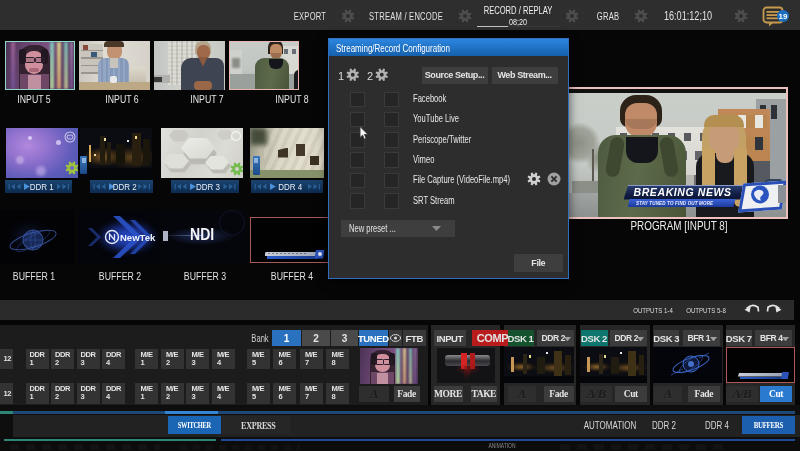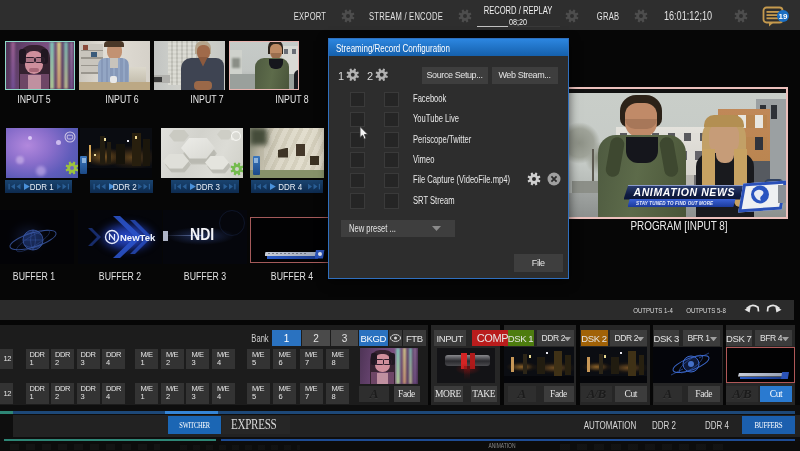--- a/index.html
+++ b/index.html
@@ -1,20 +1,20 @@
 <!DOCTYPE html>
 <html><head><meta charset="utf-8">
 <style>
 html,body{margin:0;padding:0;background:#000;}
 #stage{position:relative;width:800px;height:451px;overflow:hidden;background:#060606;font-family:"Liberation Sans",sans-serif;}
 .a{position:absolute;}
 .t{position:absolute;color:#e2e2e2;white-space:nowrap;font-family:"Liberation Sans",sans-serif;}
 .ctr{transform:translate(-50%,-50%) scaleX(.76);}
 .sx{transform:scaleX(.76);transform-origin:0 50%;}
-.btn{position:absolute;background:#3c3c3c;color:#e4e4e4;font-size:9.5px;letter-spacing:-.4px;display:flex;align-items:center;justify-content:center;white-space:nowrap;}
+.btn{position:absolute;background:#3c3c3c;color:#e4e4e4;font-size:9.5px;letter-spacing:-.4px;display:flex;align-items:center;justify-content:center;white-space:nowrap;font-weight:bold;}
 .thumb{position:absolute;overflow:hidden;box-sizing:border-box;}
 svg{display:block}
 </style>
 
 </head>
 <body>
 <div id="stage">
 <svg width="0" height="0" style="position:absolute">
 <defs>
 <symbol id="gear" viewBox="-12 -12 24 24">
@@ -316,21 +316,21 @@
 
  <div class="a" style="left:134px;top:28px;width:44px;height:74px;background:#c2a066;border-radius:20px 20px 12px 12px"></div>
  <div class="a" style="left:141px;top:34px;width:30px;height:32px;background:#c69c78;border-radius:11px 11px 13px 13px"></div>
  <div class="a" style="left:136px;top:26px;width:40px;height:12px;background:#b38f52;border-radius:10px 10px 0 0"></div>
  <div class="a" style="left:128px;top:64px;width:58px;height:64px;background:#191a1e;border-radius:14px 14px 0 0"></div>
  <div class="a" style="left:134px;top:60px;width:13px;height:58px;background:#c7a262;border-radius:0 0 6px 6px"></div>
  <div class="a" style="left:166px;top:60px;width:13px;height:58px;background:#c7a262;border-radius:0 0 6px 6px"></div>
  <div class="a" style="left:148px;top:64px;width:18px;height:10px;background:#c69c78;border-radius:0 0 8px 8px"></div>
 
  <div class="a" style="left:56px;top:95.5px;width:122px;height:14px;background:linear-gradient(#2a3c6e 0%,#101c42 60%,#0b1535 100%);clip-path:polygon(4% 0,100% 0,97% 100%,0 100%);border-top:1px solid #8a9ac8"></div>
- <div class="t" style="left:66px;top:96.5px;font-size:10.5px;font-weight:bold;font-style:italic;color:#fff;letter-spacing:.6px">ANIMATION NEWS</div>
+ <div class="t" style="left:66px;top:96.5px;font-size:10.5px;font-weight:bold;font-style:italic;color:#fff;letter-spacing:.6px">BREAKING NEWS</div>
  <div class="a" style="left:60px;top:110px;width:108px;height:8px;background:linear-gradient(#3a62d8 0%,#1c3a9a 100%);clip-path:polygon(2% 0,100% 0,98% 100%,0 100%)"></div>
  <div class="t" style="left:68px;top:111px;font-size:5.5px;font-weight:bold;font-style:italic;color:#e8ecf8;letter-spacing:.2px;transform:scaleX(.82);transform-origin:0 50%">STAY TUNED TO FIND OUT MORE</div>
  <div class="a" style="left:173px;top:93px;width:37px;height:23px;background:#eef0f2;border:3px solid #2a50b8;transform:skewX(-14deg) rotate(-4deg)"></div>
  <svg class="a" style="left:181px;top:95px" width="22" height="21" viewBox="0 0 22 20">
         <circle cx="11" cy="10" r="9" fill="#2a55c0"></circle>
         <path d="M6 7 Q9 4 13 6 Q16 8 13 11 Q10 13 12 16 Q8 16 6 12 Q4 9 6 7Z" fill="#e8ecf4"></path>
       </svg>
  <div class="a" style="left:210px;top:96px;width:8px;height:18px;background:#8a8f96"></div>
 </div>
 <div class="t ctr" style="left:679px;top:225px;font-size:13px;color:#ececec">PROGRAM [INPUT 8]</div>
@@ -403,35 +403,35 @@
 <div class="a" style="left:0;top:325px;width:427.5px;height:80px;background:#1c1c1c"></div>
 <div class="a" style="left:430.5px;top:325px;width:69.5px;height:80px;background:#262626"></div>
 <div class="a" style="left:503.5px;top:325px;width:72.5px;height:80px;background:#262626"></div>
 <div class="a" style="left:579.5px;top:325px;width:70.0px;height:80px;background:#262626"></div>
 <div class="a" style="left:652.5px;top:325px;width:70.0px;height:80px;background:#262626"></div>
 <div class="a" style="left:725.5px;top:325px;width:69.5px;height:80px;background:#262626"></div>
 <div class="t ctr" style="left:260px;top:338px;font-size:10px;color:#cfcfcf">Bank</div>
 <div class="btn" style="left:272px;top:330px;width:28.5px;height:16px;background:#2a72c0;font-size:10px;color:#fff;">1</div>
 <div class="btn" style="left:302px;top:330px;width:27.5px;height:16px;background:#4a4a4a;font-size:10px;color:#e4e4e4;">2</div>
 <div class="btn" style="left:331px;top:330px;width:26.5px;height:16px;background:#4a4a4a;font-size:10px;color:#e4e4e4;">3</div>
-<div class="btn" style="left:359px;top:330px;width:28.5px;height:16px;background:#2a72c0;font-size:9.5px;color:#fff;">BKGD</div>
+<div class="btn" style="left:359px;top:330px;width:28.5px;height:16px;background:#2a72c0;font-size:9.5px;color:#fff;">TUNED</div>
 <div class="btn" style="left:389px;top:330px;width:12.5px;height:16px;background:#383838">
       <svg width="11" height="8" viewBox="0 0 11 8">
         <ellipse cx="5.5" cy="4" rx="5" ry="3.4" fill="none" stroke="#d8d8d8" stroke-width="1"></ellipse>
         <circle cx="5.5" cy="4" r="1.5" fill="#d8d8d8"></circle>
       </svg>
     </div>
 <div class="btn" style="left:402.5px;top:330px;width:23.5px;height:16px;background:#383838;font-size:9.5px;color:#e4e4e4;">FTB</div>
 <div class="btn" style="left:433.5px;top:330px;width:32.5px;height:16px;background:#3c3c3c;font-size:9.5px;color:#e4e4e4;">INPUT</div>
 <div class="btn" style="left:471.5px;top:330px;width:42px;height:16px;background:#b91c1c;font-size:11px;color:#e4e4e4;">COMP</div>
-<div class="btn" style="left:507.5px;top:330px;width:26px;height:16px;background:#4d7c0f;font-size:9.5px;color:#e4e4e4;">DSK 1</div>
+<div class="btn" style="left:507.5px;top:330px;width:26px;height:16px;background:#14532d;font-size:9.5px;color:#e4e4e4;">DSK 1</div>
 <div class="btn" style="left:536.5px;top:330px;width:37px;height:16px;background:#3c3c3c;justify-content:flex-start;padding-left:5px;box-sizing:border-box;font-size:8.5px">DDR 2<svg style="position:absolute;right:3px;top:6.5px" width="7" height="4.5" viewBox="0 0 8 5">
         <path d="M0 0 L8 0 L4 5 Z" fill="#a0a0a0"></path>
       </svg></div>
-<div class="btn" style="left:580.5px;top:330px;width:27px;height:16px;background:#a16207;font-size:9.5px;color:#e4e4e4;">DSK 2</div>
+<div class="btn" style="left:580.5px;top:330px;width:27px;height:16px;background:#0f766e;font-size:9.5px;color:#e4e4e4;">DSK 2</div>
 <div class="btn" style="left:609.5px;top:330px;width:37px;height:16px;background:#3c3c3c;justify-content:flex-start;padding-left:5px;box-sizing:border-box;font-size:8.5px">DDR 2<svg style="position:absolute;right:3px;top:6.5px" width="7" height="4.5" viewBox="0 0 8 5">
         <path d="M0 0 L8 0 L4 5 Z" fill="#a0a0a0"></path>
       </svg></div>
 <div class="btn" style="left:653.5px;top:330px;width:25.5px;height:16px;background:#3c3c3c;font-size:9.5px;color:#e4e4e4;">DSK 3</div>
 <div class="btn" style="left:682.5px;top:330px;width:37px;height:16px;background:#3c3c3c;justify-content:flex-start;padding-left:5px;box-sizing:border-box;font-size:8.5px">BFR 1<svg style="position:absolute;right:3px;top:6.5px" width="7" height="4.5" viewBox="0 0 8 5">
         <path d="M0 0 L8 0 L4 5 Z" fill="#a0a0a0"></path>
       </svg></div>
 <div class="btn" style="left:726px;top:330px;width:25.5px;height:16px;background:#3c3c3c;font-size:9.5px;color:#e4e4e4;">DSK 7</div>
 <div class="btn" style="left:755px;top:330px;width:37px;height:16px;background:#3c3c3c;justify-content:flex-start;padding-left:5px;box-sizing:border-box;font-size:8.5px">BFR 4<svg style="position:absolute;right:3px;top:6.5px" width="7" height="4.5" viewBox="0 0 8 5">
         <path d="M0 0 L8 0 L4 5 Z" fill="#a0a0a0"></path>
@@ -536,21 +536,21 @@
 <div class="btn" style="left:726px;top:386px;width:31.5px;height:15.5px;background:#2e2e2e;color:#1b1b1b;font-size:13px;font-weight:bold;font-style:italic;text-shadow:0 1px 0 #3a3a3a">A<span style="font-size:10px">/</span>B</div>
 <div class="btn" style="left:760px;top:386px;width:32px;height:15.5px;background:#2a7ad0;font-size:9.5px;color:#fff;">Cut</div>
 <div class="a" style="left:0;top:405px;width:800px;height:46px;background:#0e0e0e"></div>
 <div class="a" style="left:0;top:411px;width:13px;height:2.5px;background:#2e8676"></div>
 <div class="a" style="left:13px;top:411px;width:782px;height:2.5px;background:#1d4878"></div>
 <div class="a" style="left:165px;top:410.5px;width:53px;height:3.5px;background:#3585d6"></div>
 <div class="a" style="left:13px;top:414.5px;width:787px;height:22.5px;background:#222"></div>
 <div class="btn" style="left:168px;top:415.5px;width:52.5px;height:18.5px;background:#1b66b4;color:#fff;font-size:8.7px">
     <span style="display:inline-block;transform:scaleX(.74)">SWITCHER</span>
   </div>
-<div class="btn" style="left:221.5px;top:415.5px;width:68px;height:18.5px;background:#262626;color:#d8d8d8;font-size:15px;justify-content:flex-start;padding-left:9px;box-sizing:border-box">
+<div class="btn" style="left:221.5px;top:415.5px;width:68px;height:18.5px;background:#262626;color:#d8d8d8;font-size:11px;justify-content:flex-start;padding-left:19px;box-sizing:border-box">
     <span style="display:inline-block;transform:scaleX(.74);transform-origin:0 50%">EXPRESS</span>
   </div>
 <div class="t ctr" style="left:610px;top:425px;font-size:10.5px;color:#d8d8d8">AUTOMATION</div>
 <div class="t ctr" style="left:663.5px;top:425px;font-size:10.5px;color:#d8d8d8">DDR 2</div>
 <div class="t ctr" style="left:717px;top:425px;font-size:10.5px;color:#d8d8d8">DDR 4</div>
 <div class="btn" style="left:742px;top:415.5px;width:52.5px;height:18.5px;background:#1b5fae;color:#fff;font-size:8.7px">
     <span style="display:inline-block;transform:scaleX(.8)">BUFFERS</span>
   </div>
 <div class="a" style="left:4px;top:438.5px;width:212px;height:2.5px;background:#2e8676"></div>
 <div class="a" style="left:221px;top:438.5px;width:574px;height:2.5px;background:#1e4c94"></div>

